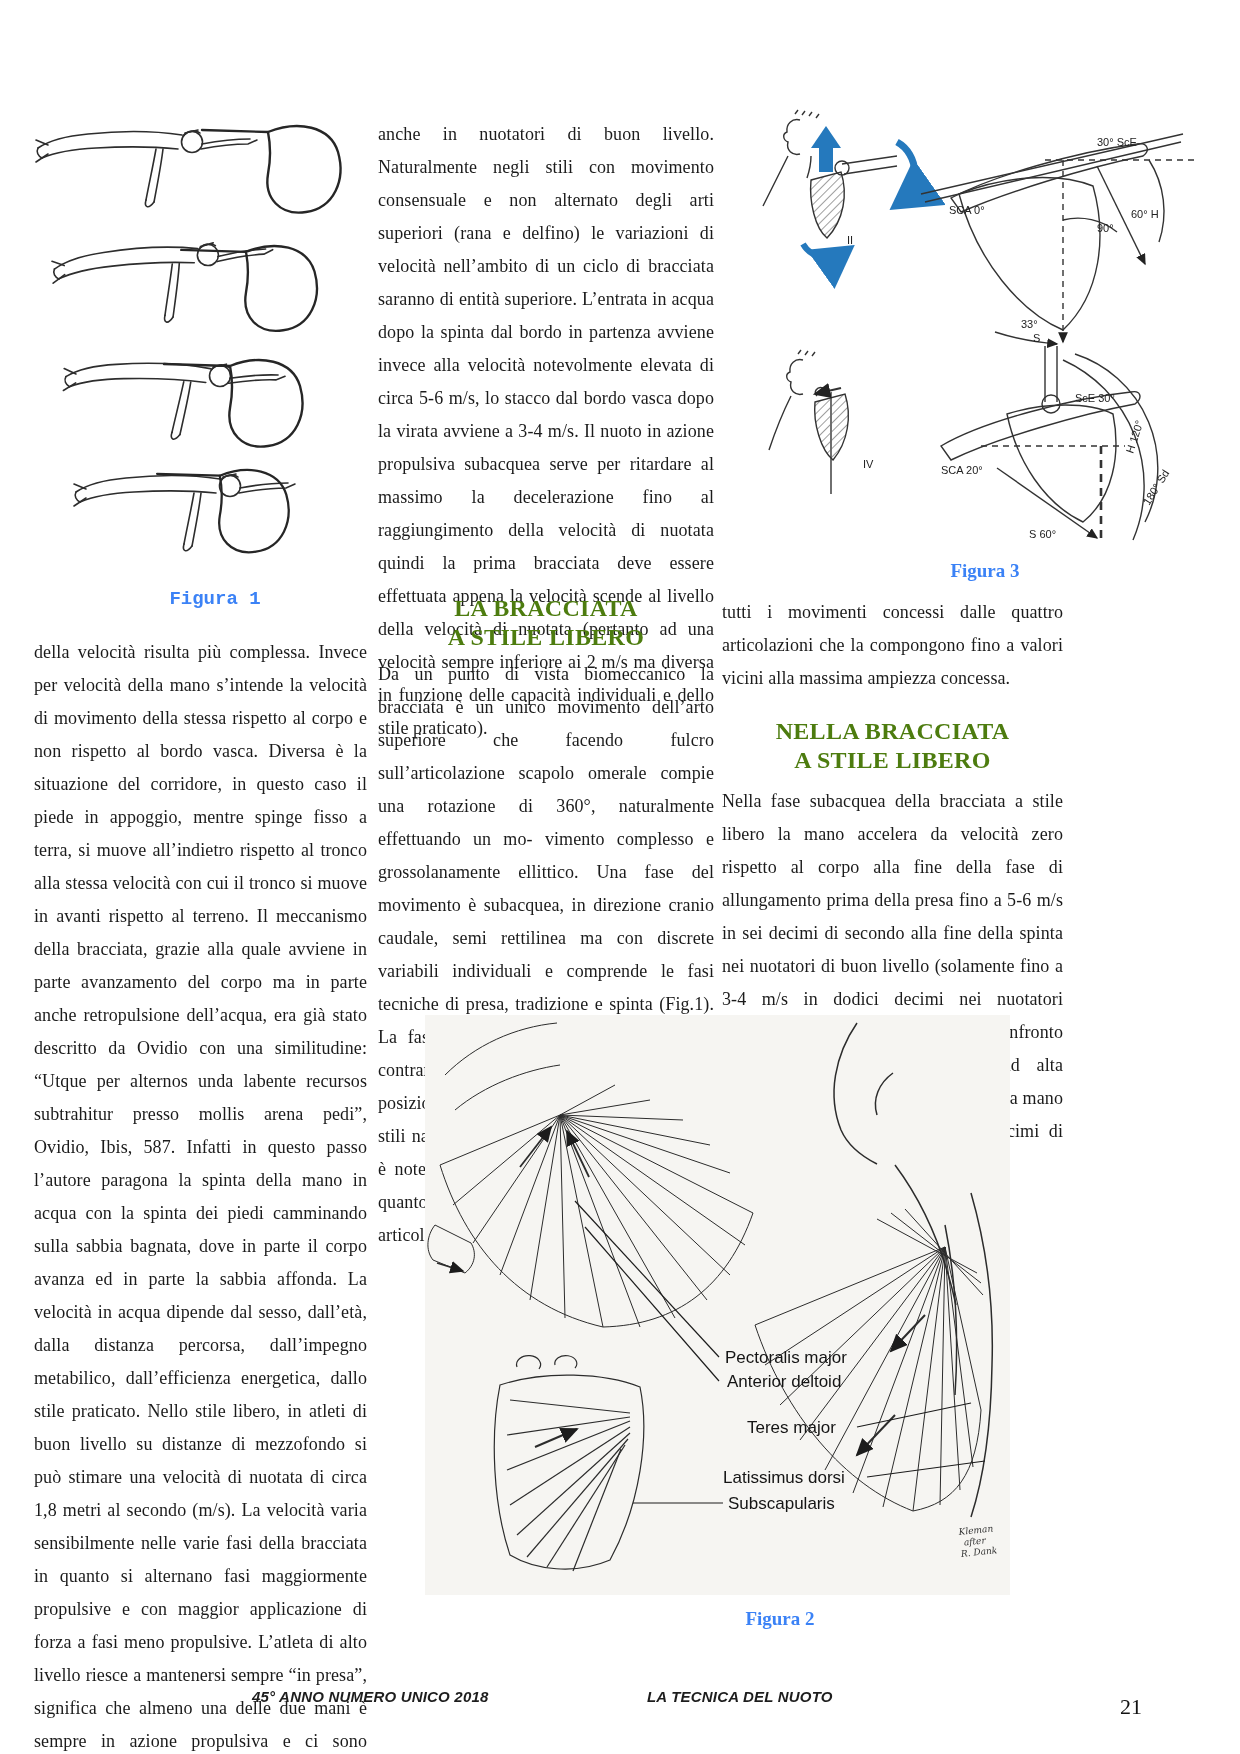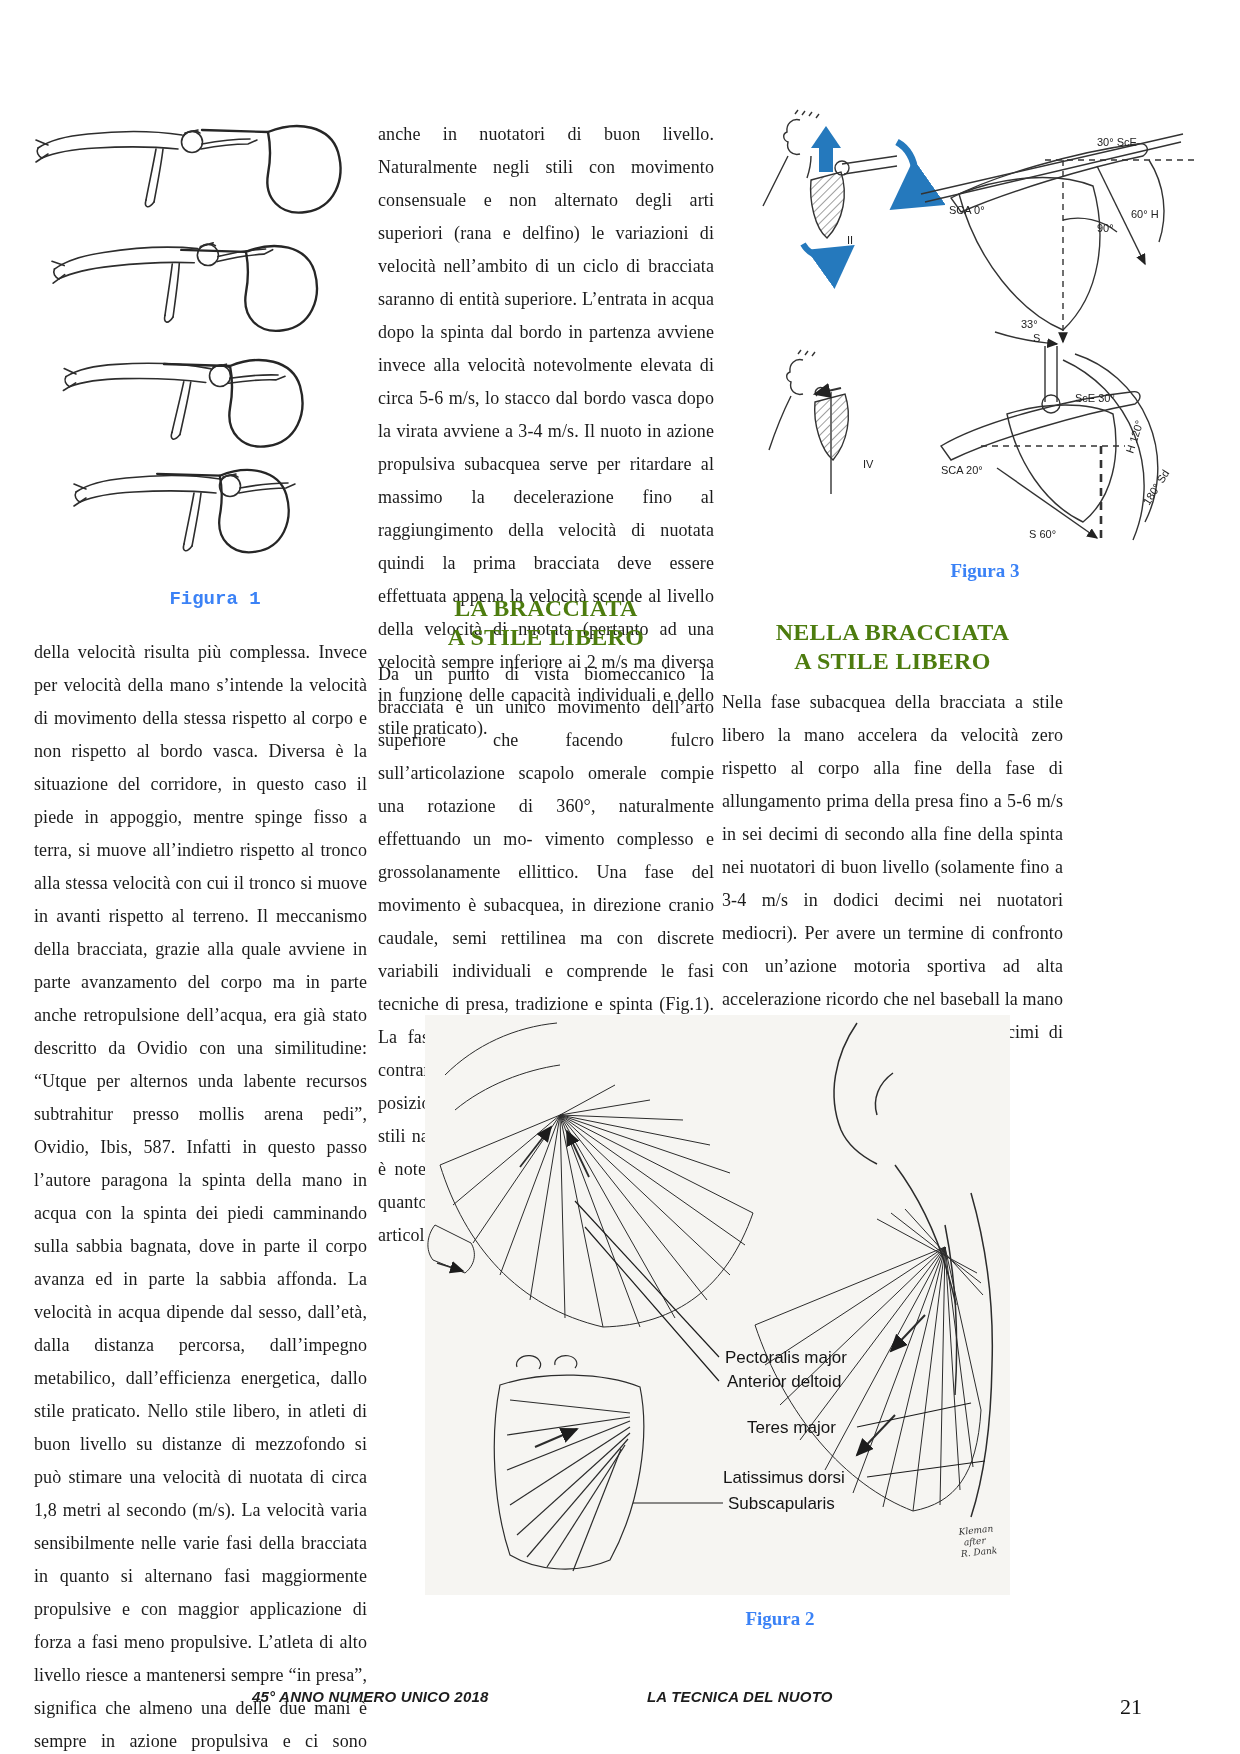--- a/index.html
+++ b/index.html
@@ -144,20 +144,21 @@
       <text class="f3label" x="330" y="300">ScE 30°</text>
       <text class="f3label" x="196" y="372">SCA 20°</text>
       <text class="f3label" transform="translate(388,352) rotate(-72)">H 120°</text>
       <text class="f3label" transform="translate(404,404) rotate(-58)">180° Sd</text>
       <text class="f3label" x="284" y="436">S 60°</text>
     </svg>
   </div>
   <div class="abs caption" style="left:835px;top:560px;width:300px;">Figura 3</div>
 
   <div class="abs" style="left:722px;top:596px;width:341px;">
+    <p class="body-text">tutti i movimenti concessi dalle quattro articolazioni che la compongono fino a valori vicini alla massima ampiezza concessa.</p>
     <div class="heading" style="margin:22px 0 10px 0;">
       <div>NELLA BRACCIATA</div>
       <div>A STILE LIBERO</div>
     </div>
     <p class="body-text">Nella fase subacquea della bracciata a stile libero la mano accelera da velocità zero rispetto al corpo alla fine della fase di allungamento prima della presa fino a 5-6 m/s in sei decimi di secondo alla fine della spinta nei nuotatori di buon livello (solamente fino a 3-4 m/s in dodici decimi nei nuotatori mediocri). Per avere un termine di confronto con un’azione motoria sportiva ad alta accelerazione ricordo che nel baseball la mano accelera da zero a 50 m/s in duedecimi di secondo. La velocità ango-</p>
   </div>
 
   <div class="abs fig" style="left:425px;top:1015px;width:585px;height:580px;">
     <svg width="585" height="580" viewBox="0 0 585 580" xmlns="http://www.w3.org/2000/svg">
       <defs>

